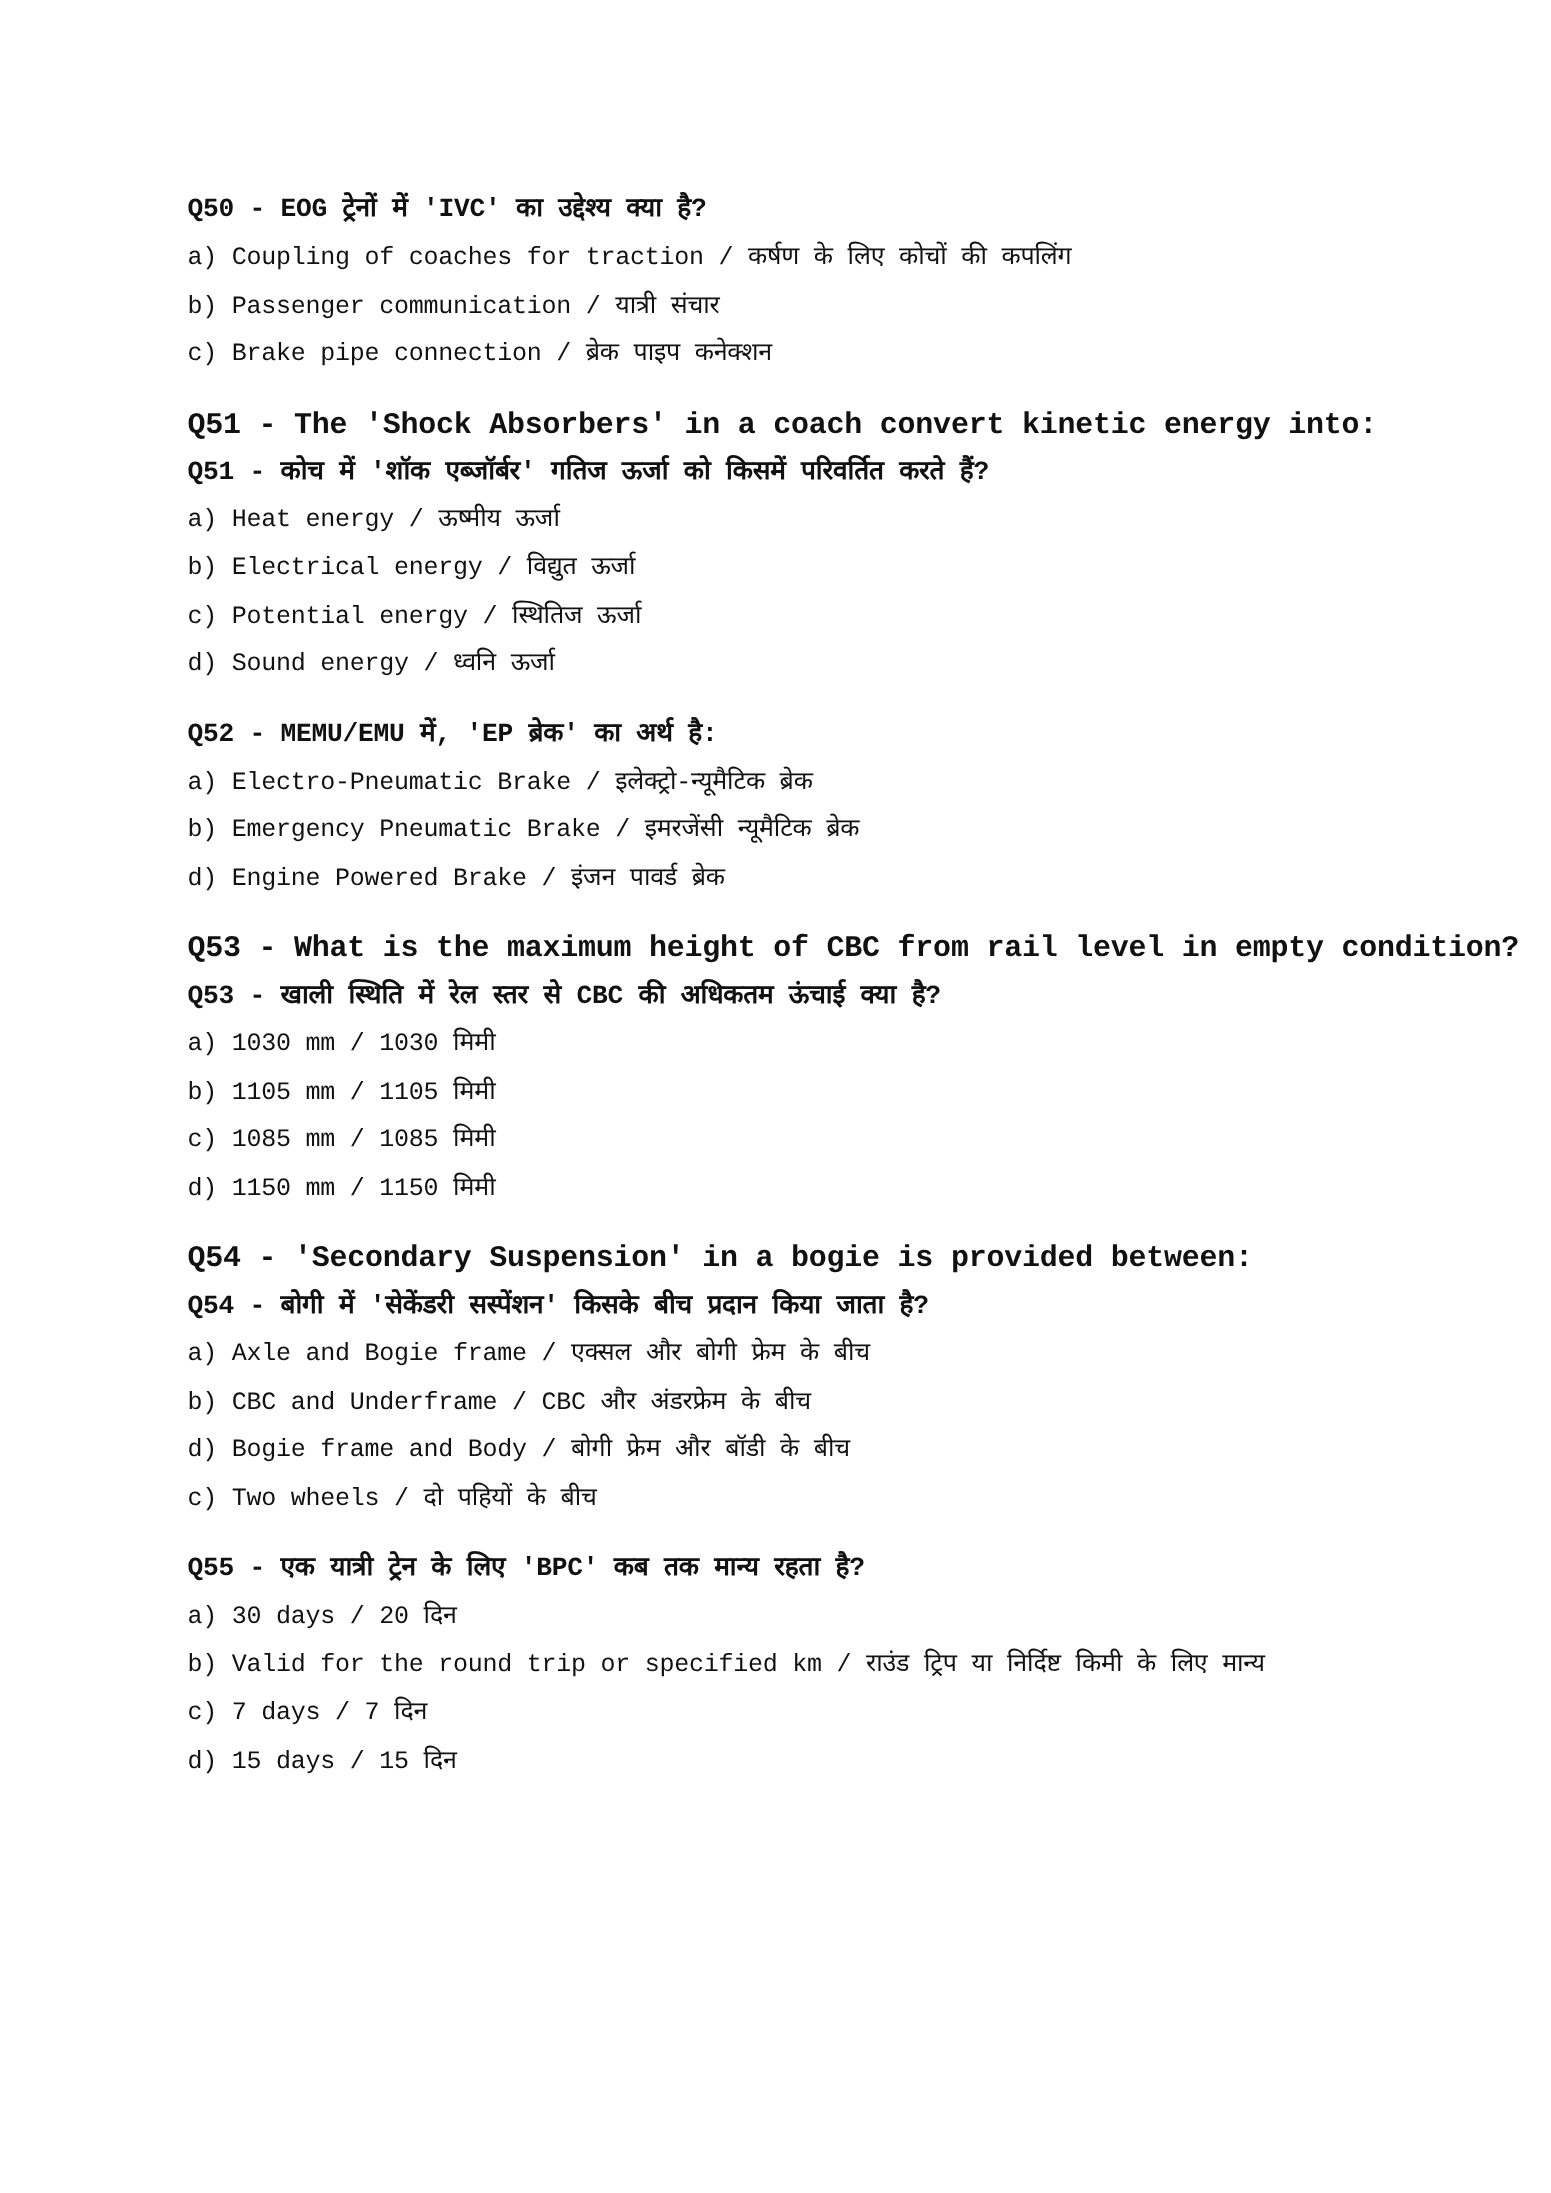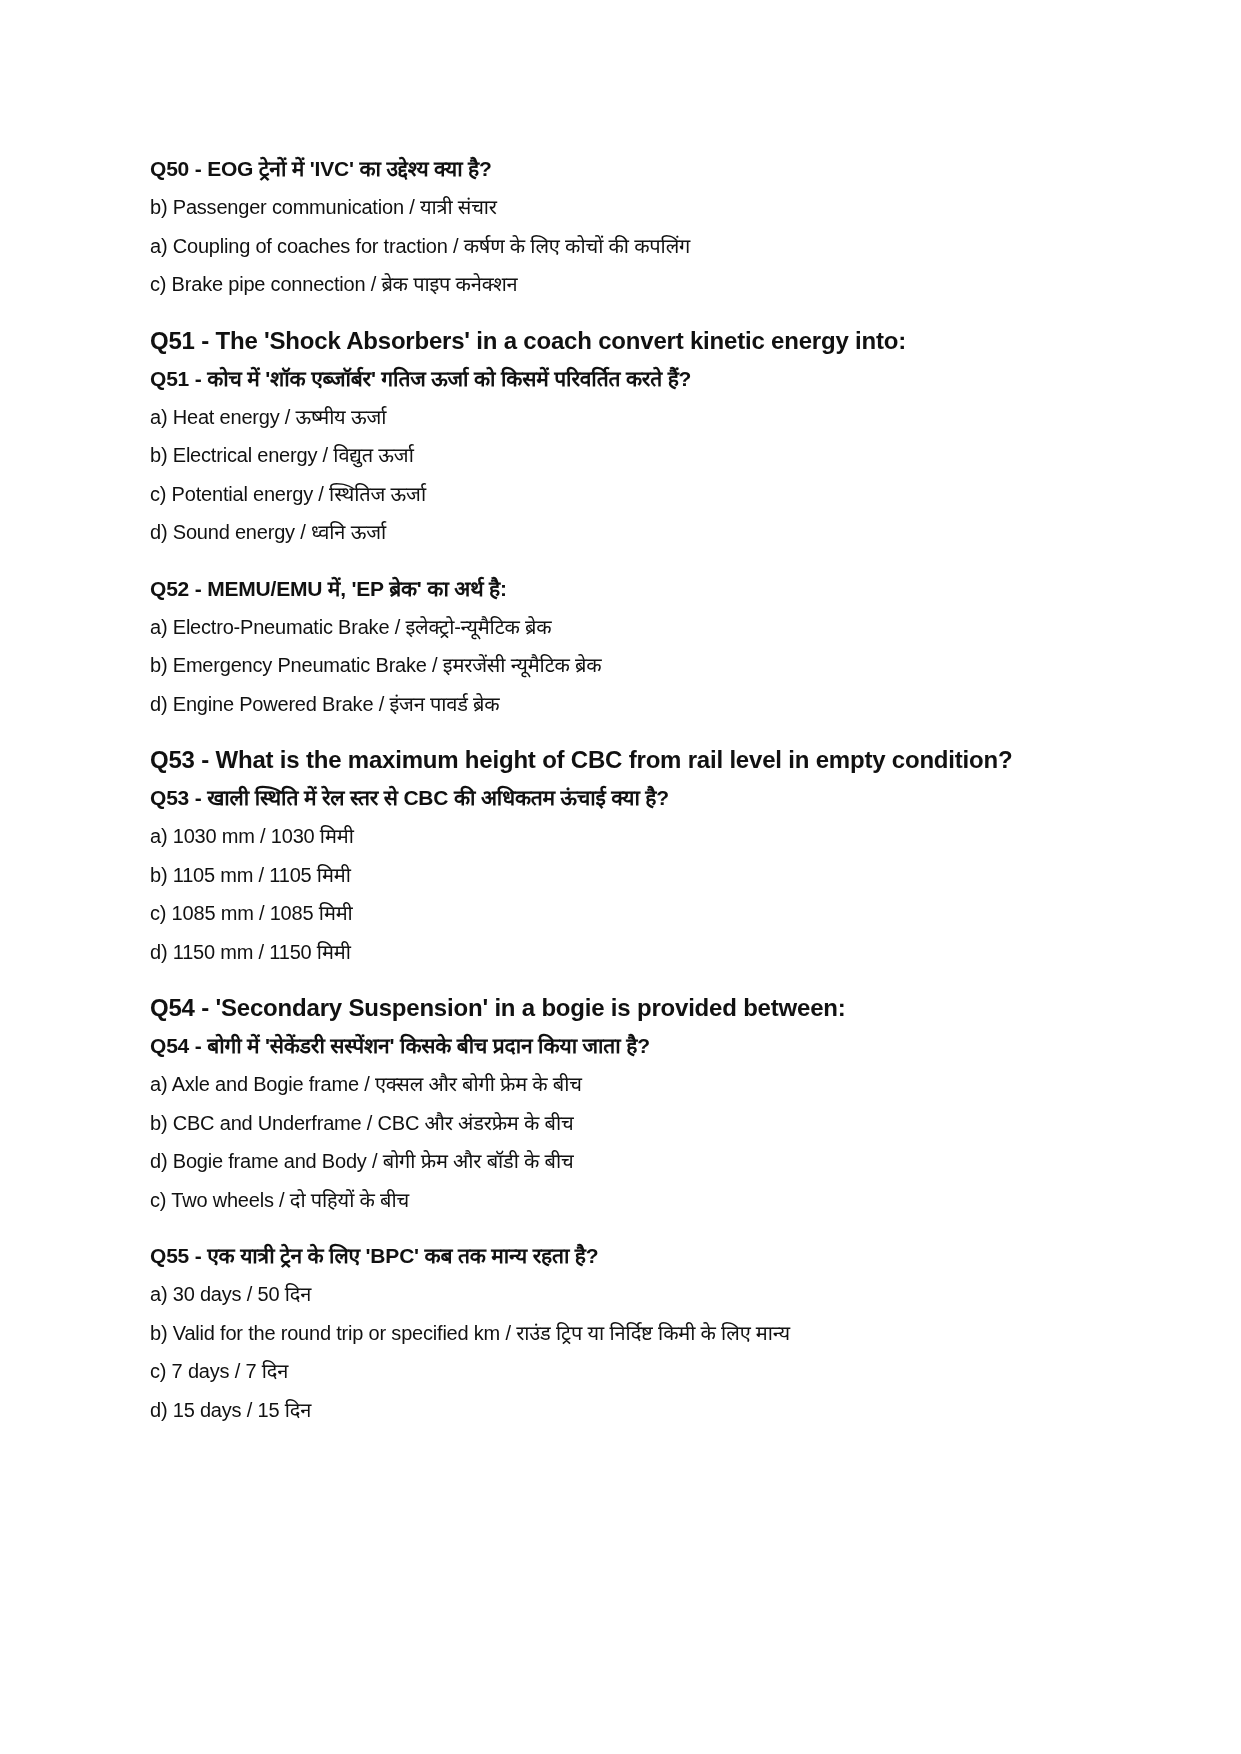--- a/index.html
+++ b/index.html
@@ -13,20 +13,21 @@
       position: relative;
       overflow: hidden;
       font-family: "Liberation Sans", "DejaVu Sans", sans-serif;
       color: #111111;
     }
     .page {
       position: absolute;
       left: 150px;
       top: 150px;
       width: 960px;
+      font-family: Liberation Mono, monospace;
     }
     .question-block {
       margin: 0 0 0 0;
     }
     .q-line {
       font-size: 24px;
       font-weight: bold;
       line-height: 38px;
       height: 38px;
       white-space: nowrap;
@@ -46,22 +47,22 @@
       height: 18px;
     }
   </style>
 </head>
 <body>
 
 <div class="page">
 
   <div class="question-block">
     <div class="q-line hi">Q50 - EOG ट्रेनों में 'IVC' का उद्देश्य क्या है?</div>
+    <div class="opt-line">a) Coupling of coaches for traction / कर्षण के लिए कोचों की कपलिंग</div>
     <div class="opt-line">b) Passenger communication / यात्री संचार</div>
-    <div class="opt-line">a) Coupling of coaches for traction / कर्षण के लिए कोचों की कपलिंग</div>
     <div class="opt-line">c) Brake pipe connection / ब्रेक पाइप कनेक्शन</div>
   </div>
   <div class="gap"></div>
 
   <div class="question-block">
     <div class="q-line">Q51 - The 'Shock Absorbers' in a coach convert kinetic energy into:</div>
     <div class="q-line hi">Q51 - कोच में 'शॉक एब्जॉर्बर' गतिज ऊर्जा को किसमें परिवर्तित करते हैं?</div>
     <div class="opt-line">a) Heat energy / ऊष्मीय ऊर्जा</div>
     <div class="opt-line">b) Electrical energy / विद्युत ऊर्जा</div>
     <div class="opt-line">c) Potential energy / स्थितिज ऊर्जा</div>
@@ -92,19 +93,19 @@
     <div class="q-line hi">Q54 - बोगी में 'सेकेंडरी सस्पेंशन' किसके बीच प्रदान किया जाता है?</div>
     <div class="opt-line">a) Axle and Bogie frame / एक्सल और बोगी फ्रेम के बीच</div>
     <div class="opt-line">b) CBC and Underframe / CBC और अंडरफ्रेम के बीच</div>
     <div class="opt-line">d) Bogie frame and Body / बोगी फ्रेम और बॉडी के बीच</div>
     <div class="opt-line">c) Two wheels / दो पहियों के बीच</div>
   </div>
   <div class="gap"></div>
 
   <div class="question-block">
     <div class="q-line hi">Q55 - एक यात्री ट्रेन के लिए 'BPC' कब तक मान्य रहता है?</div>
-    <div class="opt-line">a) 30 days / 50 दिन</div>
+    <div class="opt-line">a) 30 days / 20 दिन</div>
     <div class="opt-line">b) Valid for the round trip or specified km / राउंड ट्रिप या निर्दिष्ट किमी के लिए मान्य</div>
     <div class="opt-line">c) 7 days / 7 दिन</div>
     <div class="opt-line">d) 15 days / 15 दिन</div>
   </div>
 
 </div>
 
 </body></html>

